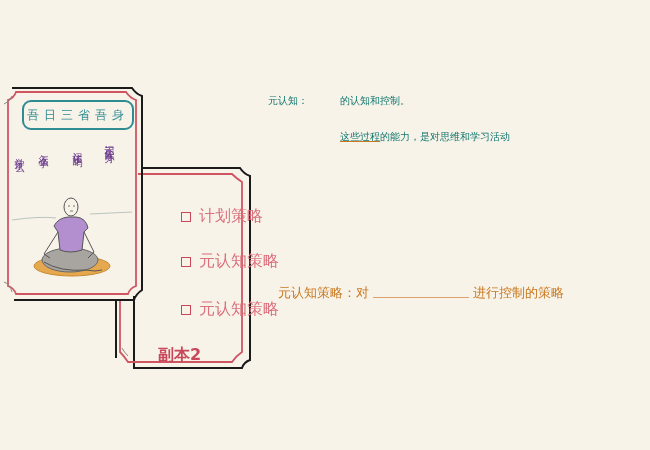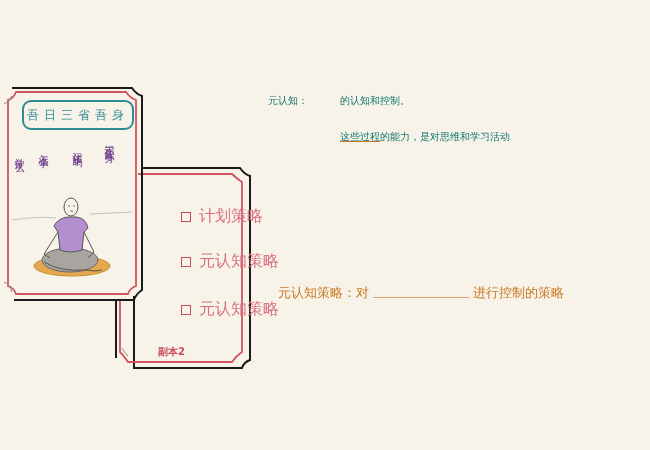--- a/index.html
+++ b/index.html
@@ -19,21 +19,21 @@
   .q {
     position:absolute; writing-mode:vertical-rl; font-size:10px;
     color:#6b3b8c; line-height:11px; letter-spacing:2px;
     font-family:"DejaVu Serif", serif;
   }
   .strategy-item {
     position:absolute; left:140px; display:flex; align-items:center; gap:8px;
     font-size:16px; color:#d9707c;padding-left:41px;
   }
   .cb { width:8px; height:8px; border:1.5px solid #c8485a; background:transparent; }
-  .copy-label { position:absolute; left:158px; top:345px; font-size:10px; color:#c8485a; font-weight:bold; }
+  .copy-label { position:absolute; left:158px; top:345px; font-size:16px; color:#c8485a; font-weight:bold; }
   .def {
     position:absolute; color:#0f766e; font-size:10px; line-height:36px;
     font-family:Liberation Mono, monospace;
   }
   .def-label { position:absolute; left:268px; top:84px; }
   .def-body { position:absolute; left:340px; top:84px; width:290px; }
   .ul { text-decoration:underline; text-decoration-color:#c8781f; }
   .strat-row {
     position:absolute; left:270px; top:283px; display:flex; align-items:flex-end;
     color:#c8781f; font-size:13px; font-family:"DejaVu Serif", serif;margin-left:8px;

